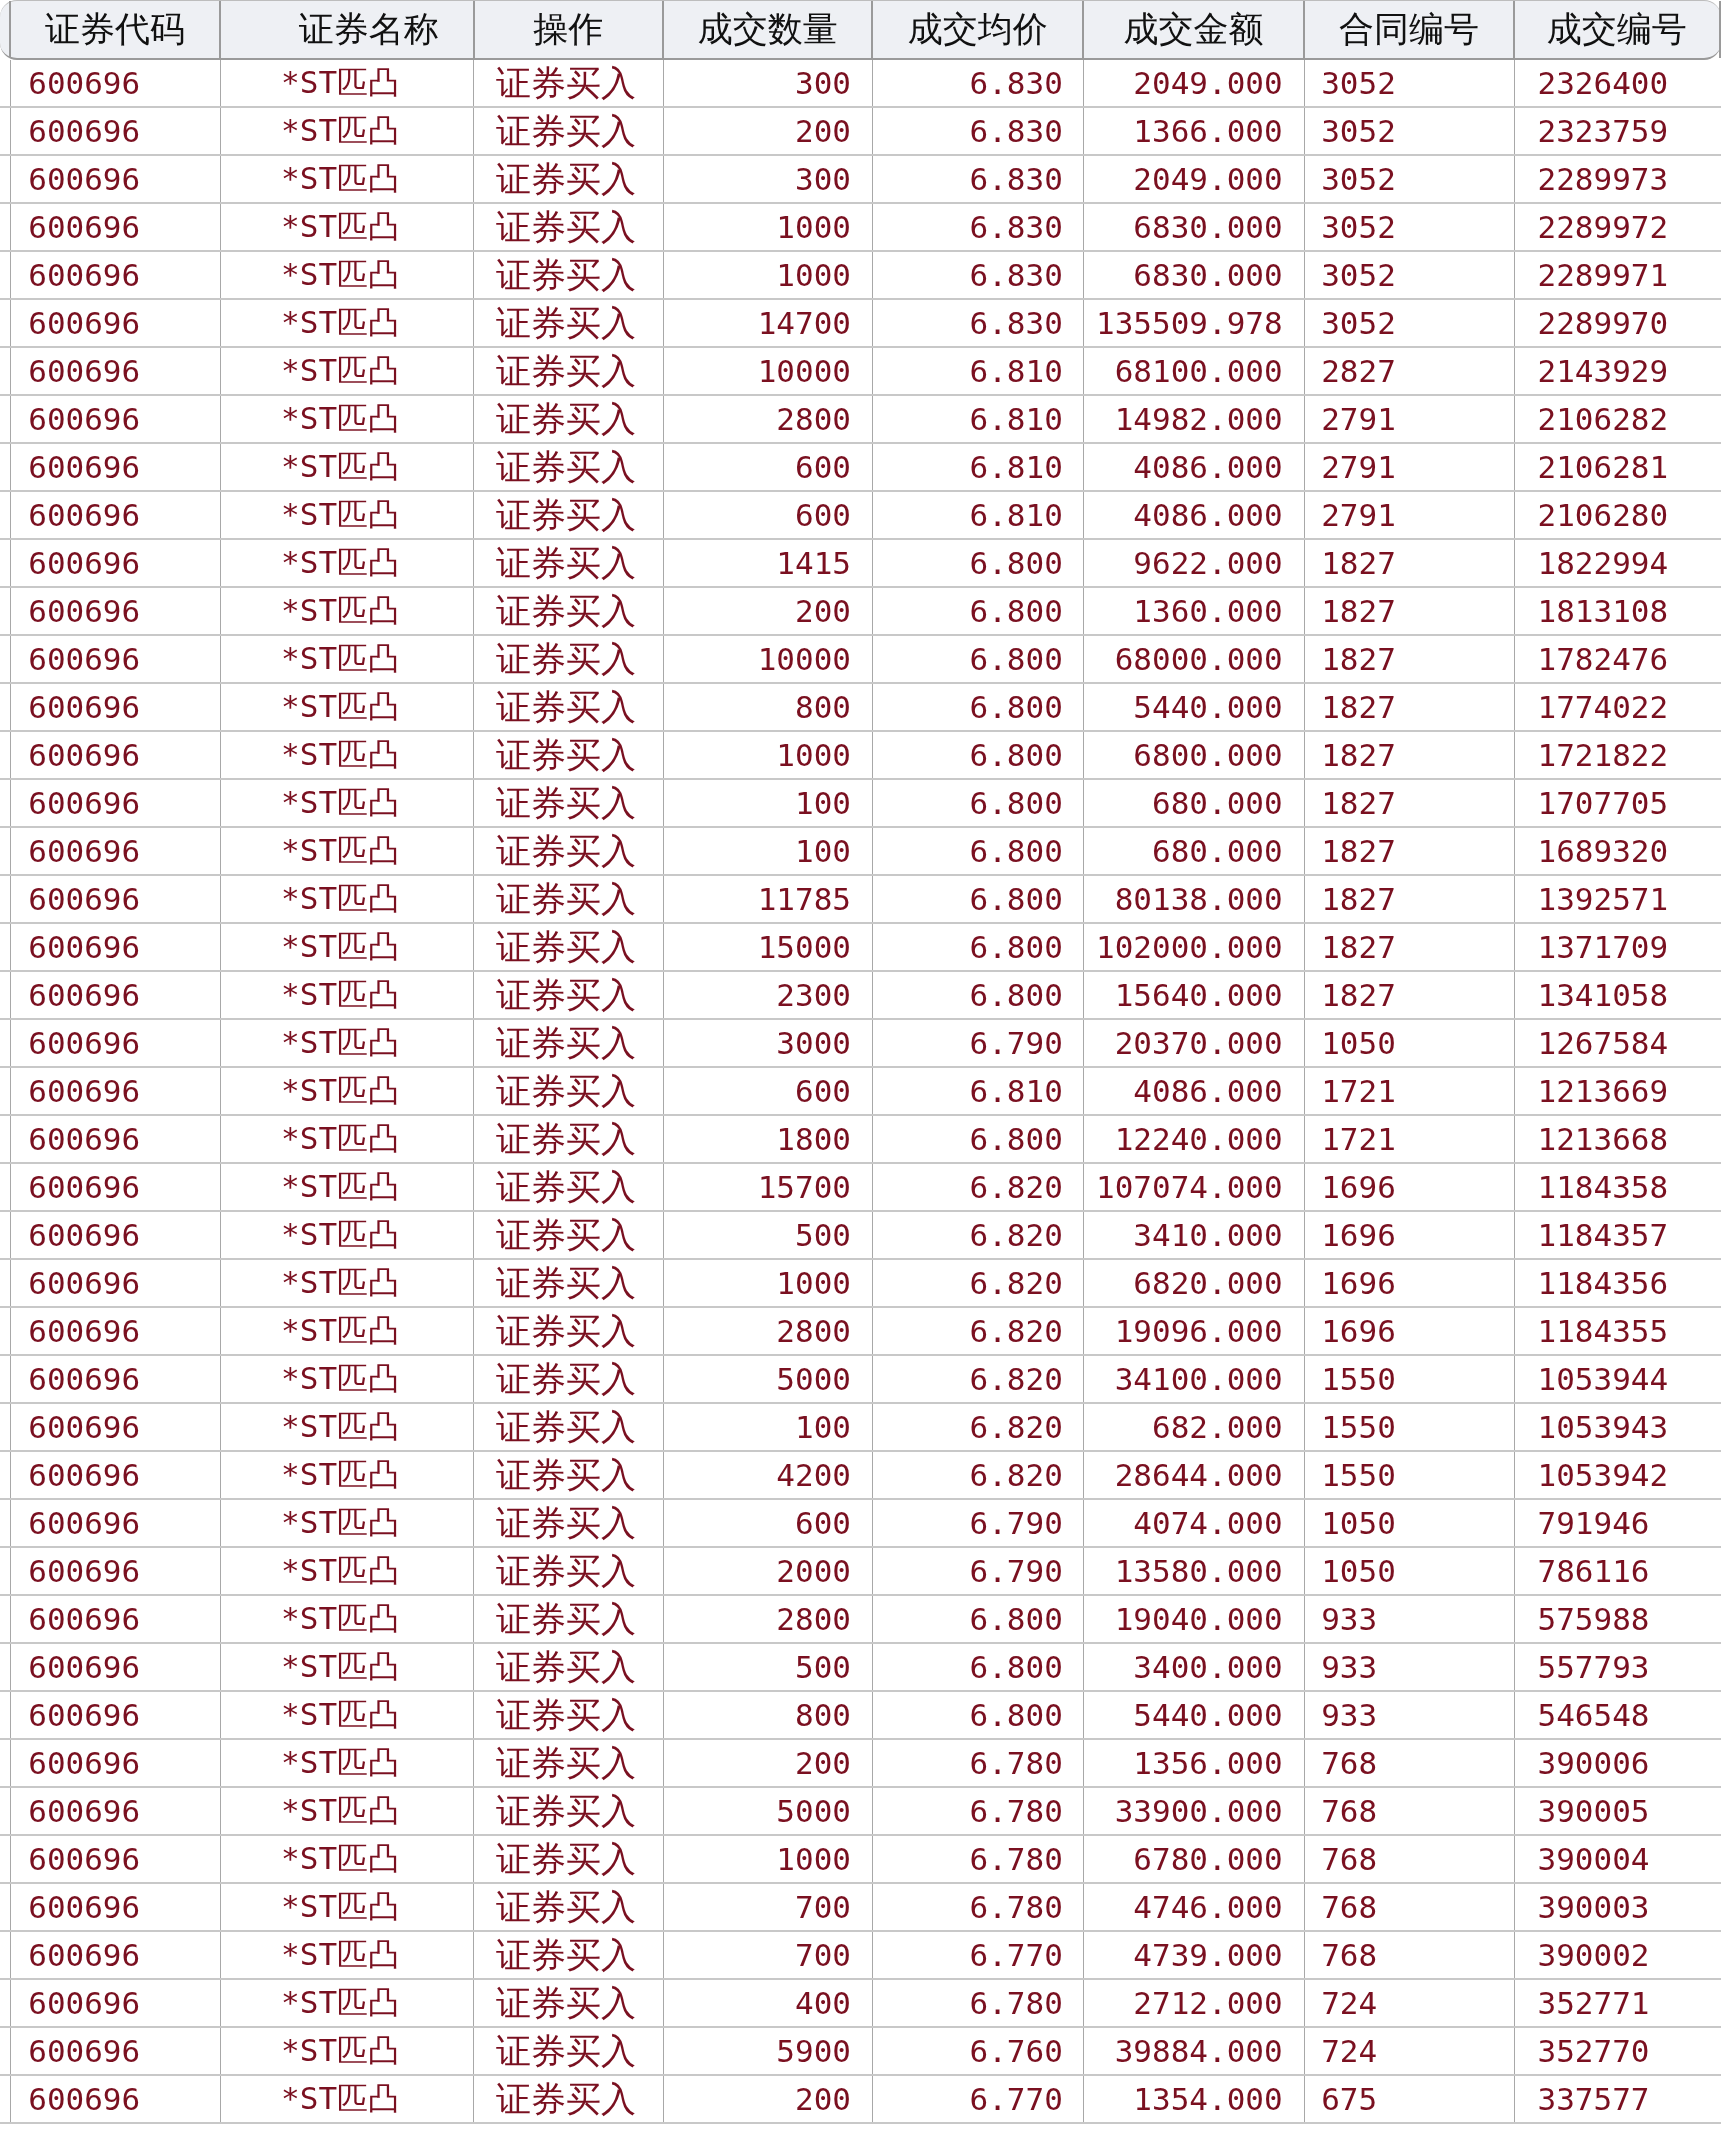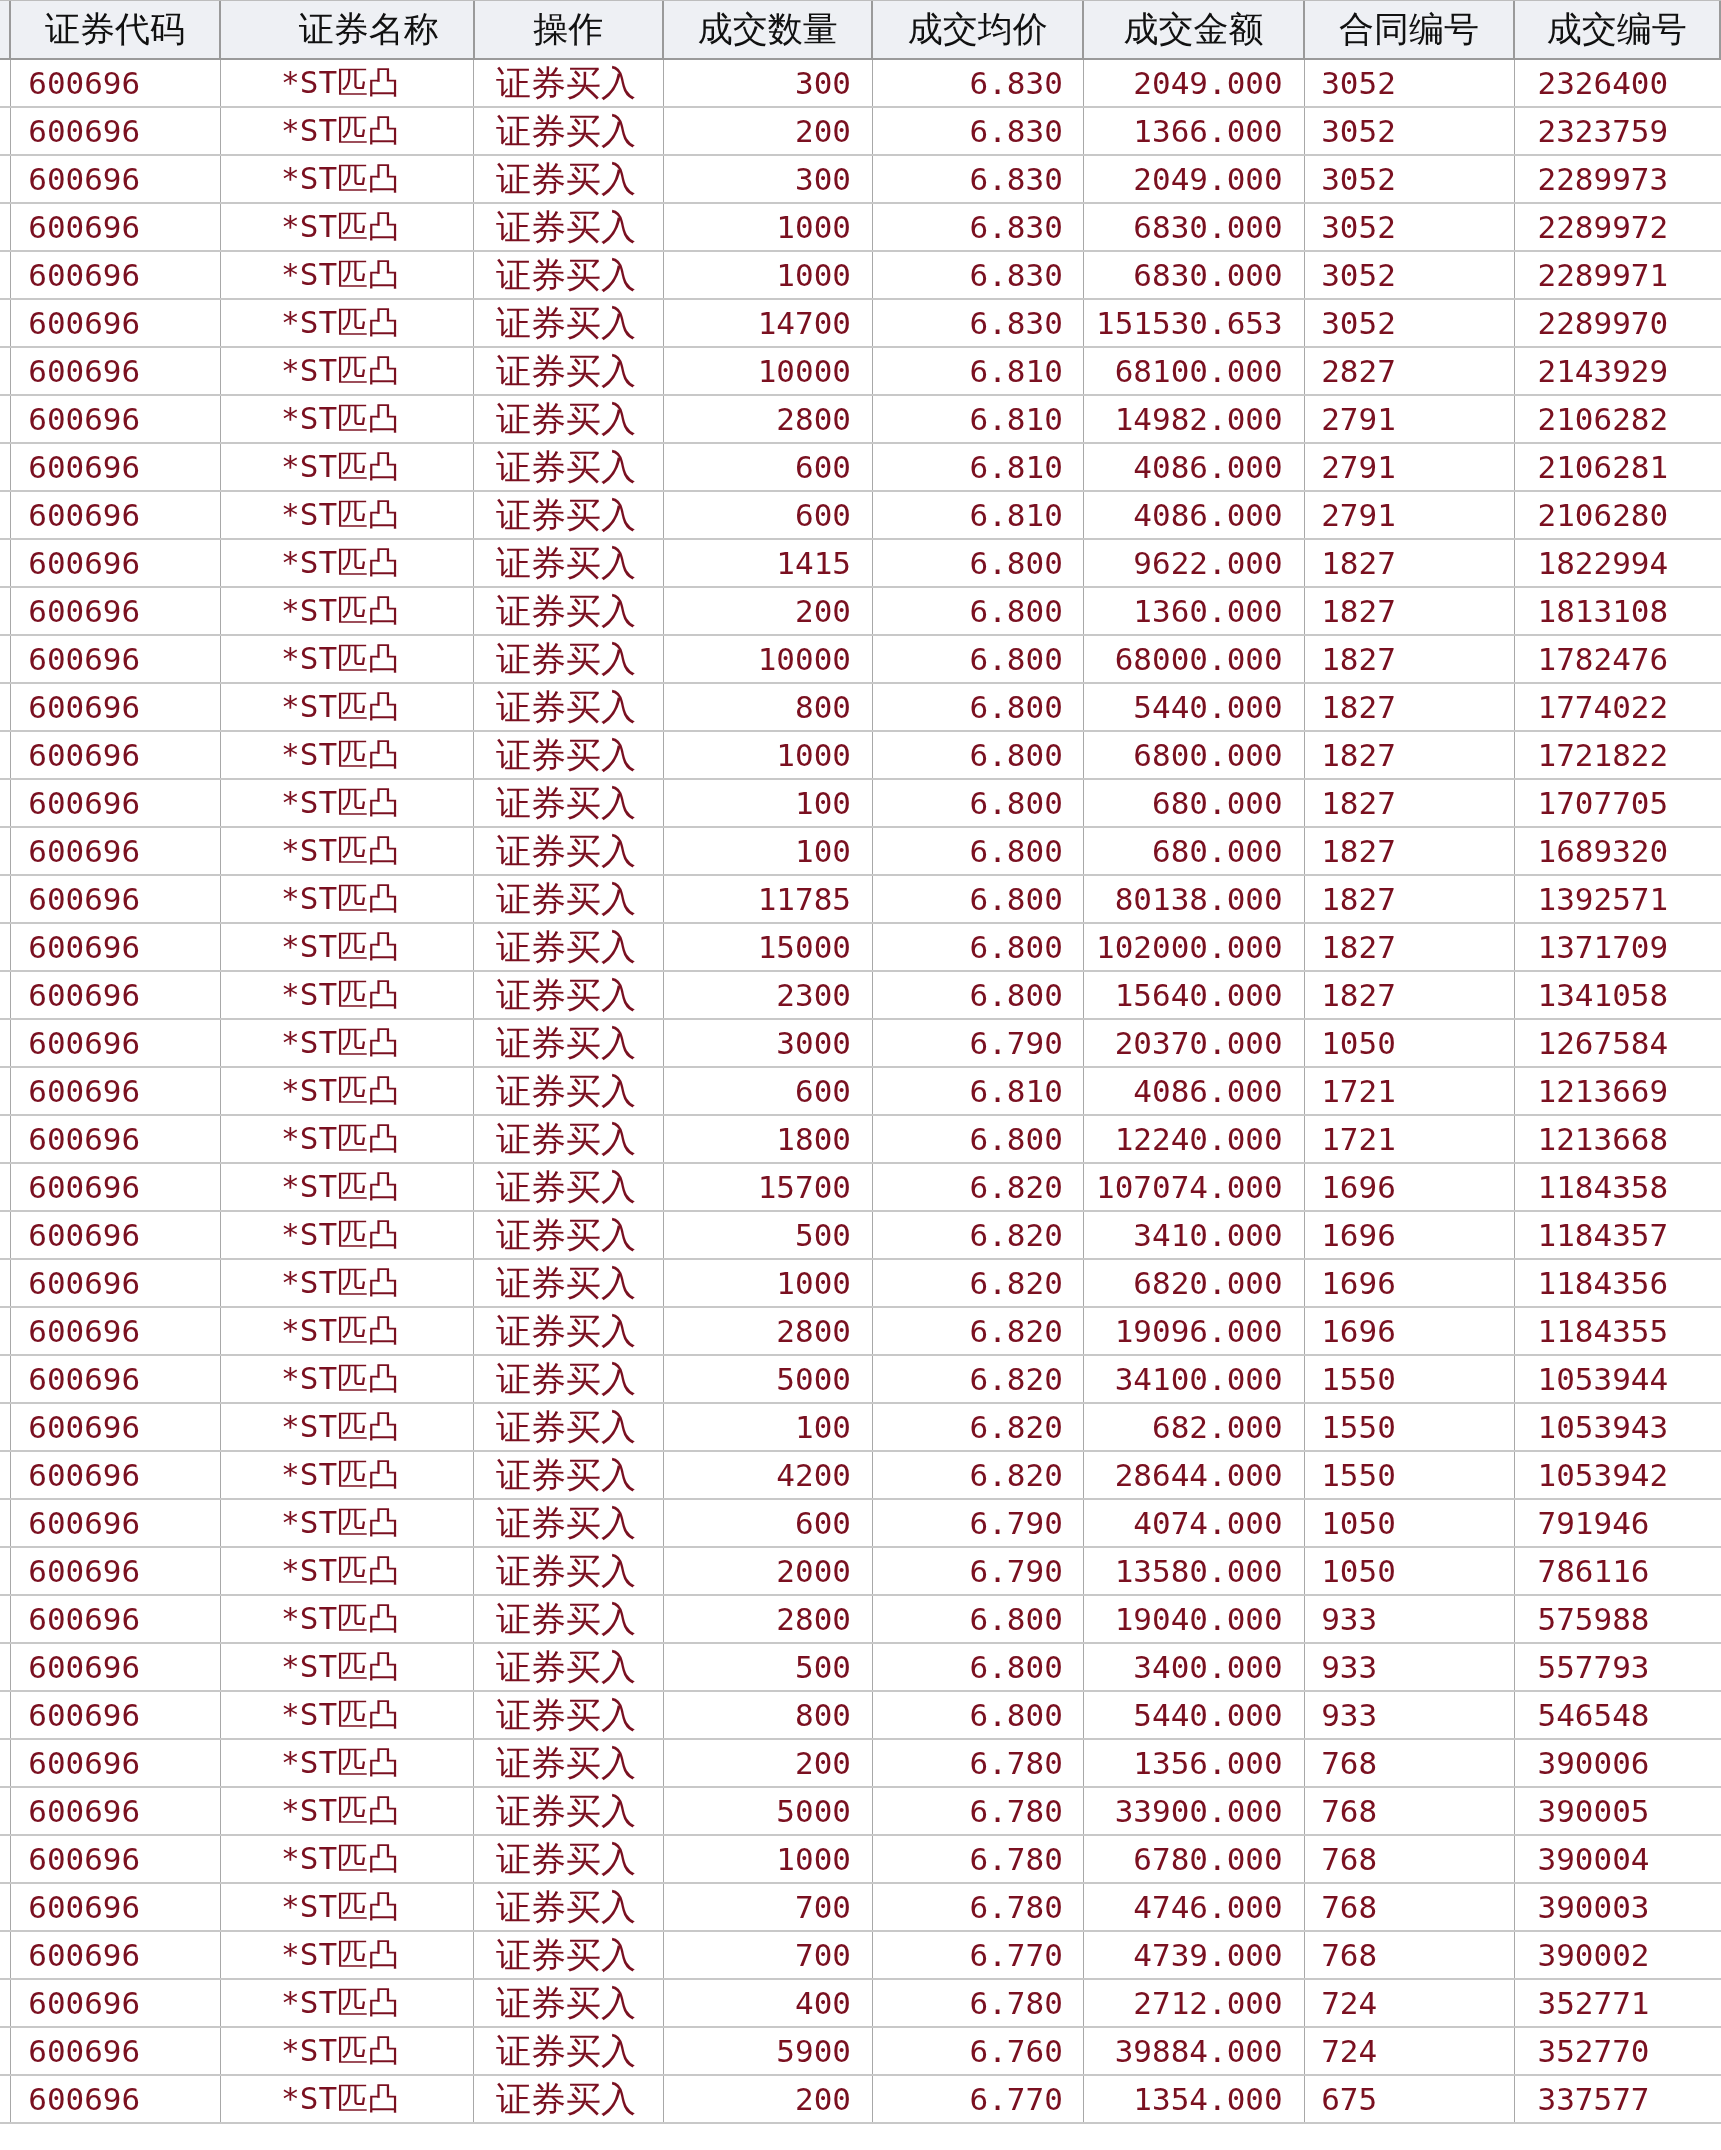--- a/index.html
+++ b/index.html
@@ -1,20 +1,20 @@
 <!DOCTYPE html>
 <html style="font-size:10.8px"><head>
 <meta charset="utf-8">
 <style>
   html, body { margin: 0; padding: 0; background: #ffffff; }
   body { width: 1721px; height: 2151px; overflow: hidden; position: relative;
          font-family: "DejaVu Sans Mono", "Liberation Mono", monospace; }
   .grid { position: absolute; left: 0; top: 0; width: 1721px; }
   .row { position: relative; display: flex; height: 48px; border-bottom: 2px solid #c8c8c8; box-sizing: border-box; }
-  .header { height: 60px; background: #eef0f4; border-bottom: 2.7px solid #9a9a9a; border-top: 1.3px solid #bdbdbd; }
+  .header { height: 60px; background: #eef0f4; border-bottom: 2.7px solid #9a9a9a; border-top: 1.3px solid #bdbdbd; border-radius: 17px; }
   .cell { box-sizing: border-box; border-right: 1.3px solid #a8a8a8; display: flex; align-items: center;
           font-size: 31px; color: #7a1020; white-space: nowrap; overflow: hidden; }
   .header .cell { color: #111; justify-content: center; font-family: "DejaVu Sans", sans-serif;
                   font-size: 35px; border-right: 2px solid #9a9a9a; }
   .gutter { width: 10.8px; }
   .c1 { width: 212px; padding-left: 17.5px; }
   .c2 { width: 211px; padding-left: 16px; font-family: "DejaVu Sans Mono", monospace; margin-left: 44px; }
   .c3 { width: 191px; padding-left: 21.5px; font-family: "DejaVu Sans", sans-serif; font-size: 35px; }
   .c4 { width: 211px; justify-content: flex-end; padding-right: 21.5px; }
   .c5 { width: 212px; justify-content: flex-end; padding-right: 20px; }
@@ -95,21 +95,21 @@
         <div class="cell c7">3052</div>
         <div class="cell c8">2289971</div>
       </div>
       <div class="row">
         <div class="cell gutter"></div>
         <div class="cell c1">600696</div>
         <div class="cell c2">*ST匹凸</div>
         <div class="cell c3">证券买入</div>
         <div class="cell c4">14700</div>
         <div class="cell c5">6.830</div>
-        <div class="cell c6">151530.653</div>
+        <div class="cell c6">135509.978</div>
         <div class="cell c7">3052</div>
         <div class="cell c8">2289970</div>
       </div>
       <div class="row">
         <div class="cell gutter"></div>
         <div class="cell c1">600696</div>
         <div class="cell c2">*ST匹凸</div>
         <div class="cell c3">证券买入</div>
         <div class="cell c4">10000</div>
         <div class="cell c5">6.810</div>

